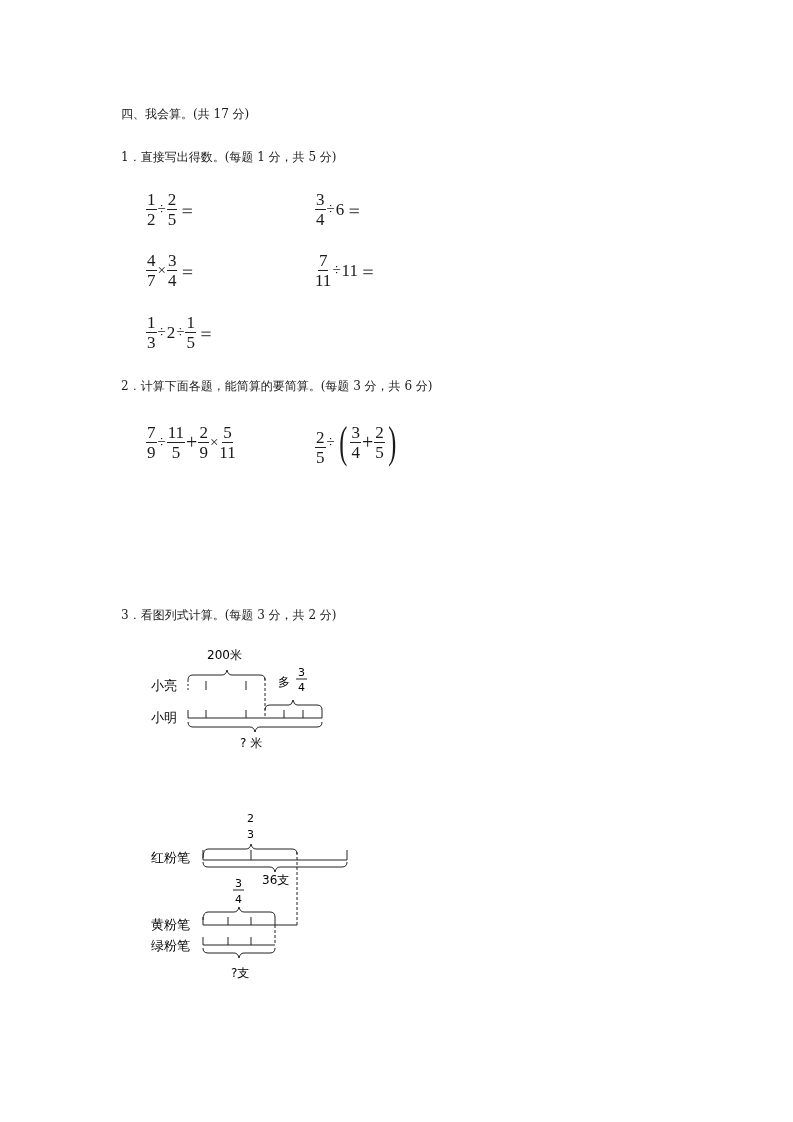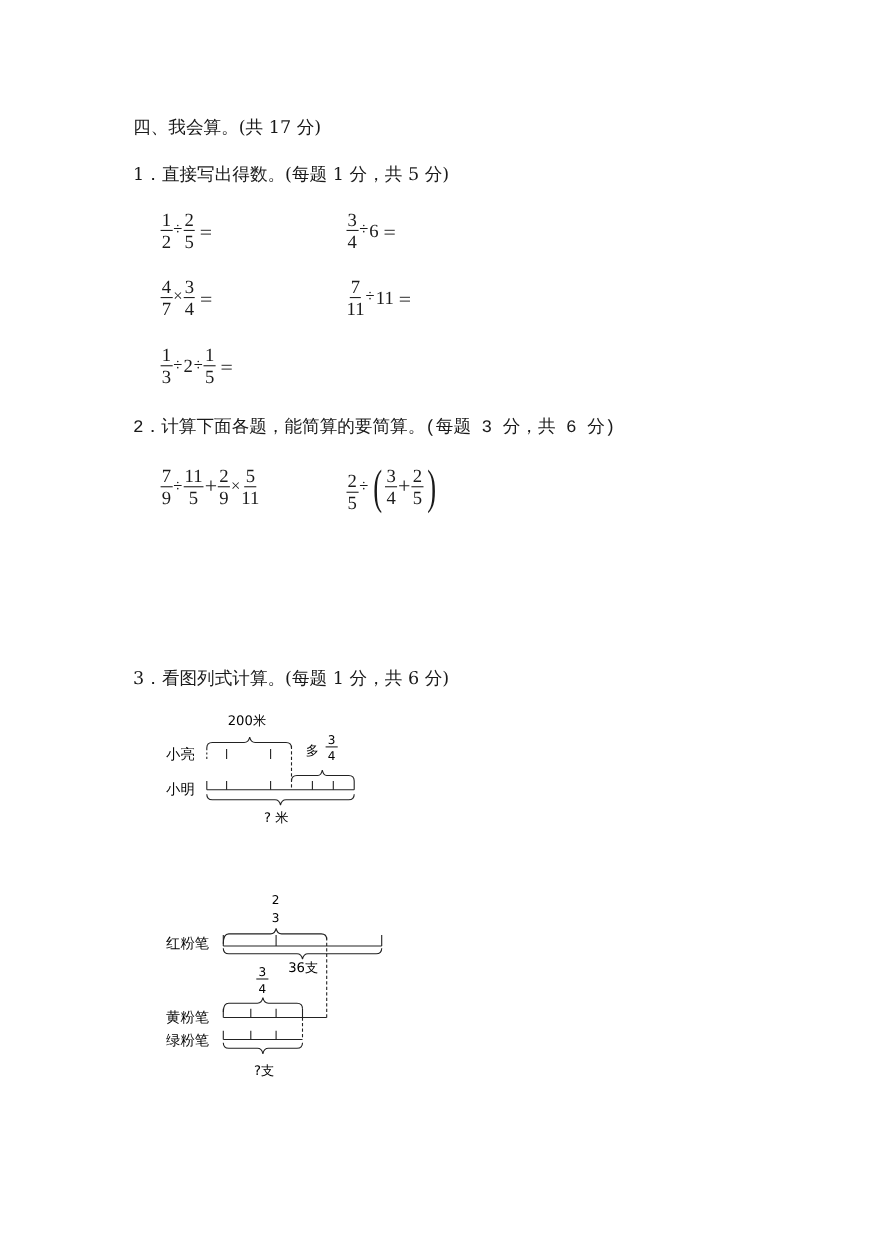--- a/index.html
+++ b/index.html
@@ -1,18 +1,18 @@
 <!DOCTYPE html>
 <html><head>
 <meta charset="utf-8">
 <style>
   html, body { margin: 0; padding: 0; background: #ffffff; }
   body { width: 793px; height: 1122px; position: relative; overflow: hidden;
          font-family: "DejaVu Serif", "Liberation Serif", serif; color: #1a1a1a; }
-  .line { position: absolute; font-size: 16px; white-space: nowrap; }
+  .line { position: absolute; font-size: 12px; white-space: nowrap; }
   .frac { display: inline-flex; flex-direction: column; align-items: center; vertical-align: middle;
           font-family: "Liberation Serif", serif; font-size: 17px; line-height: 19px; }
   .frac .num { border-bottom: 1px solid #222; padding: 0 1px; }
   .expr { position: absolute; display: flex; align-items: center; font-family: "Liberation Serif", serif; font-size: 17px; }
   .op { margin: 0 1px; font-size: 15px; }
   .eq { color: #555; margin-left: 1px; font-size: 18px; }
   .bracket { font-size: 44px; font-weight: 300; line-height: 44px; transform: scaleX(0.55); display: inline-block; }
   svg text { font-family: "DejaVu Sans", sans-serif; }
 </style>
 </head>
@@ -76,21 +76,21 @@
   <span class="op">÷</span>
   <span>2</span>
   <span class="op">÷</span>
   <span class="frac">
       <span class="num">1</span>
       <span>5</span>
     </span>
   <span class="eq">＝</span>
 </div>
 
-<div class="line" style="left:121px; top:378px;font-family:Liberation Mono, monospace;">2．计算下面各题，能简算的要简算。(每题 3 分，共 6 分)</div>
+<div class="line" style="left:121px; top:378px;">2．计算下面各题，能简算的要简算。(每题 3 分，共 6 分)</div>
 
 <div class="expr" style="left:146px; top:423px;">
   <span class="frac">
       <span class="num">7</span>
       <span>9</span>
     </span>
   <span class="op">÷</span>
   <span class="frac">
       <span class="num">11</span>
       <span>5</span>
@@ -119,21 +119,21 @@
       <span>4</span>
     </span>
   <span class="op" style="font-size:20px;">+</span>
   <span class="frac">
       <span class="num">2</span>
       <span>5</span>
     </span>
   <span class="bracket">)</span>
 </div>
 
-<div class="line" style="left:121px; top:607px;">3．看图列式计算。(每题 1 分，共 6 分)</div>
+<div class="line" style="left:121px; top:607px;">3．看图列式计算。(每题 3 分，共 2 分)</div>
 
 <svg style="position:absolute; left:0; top:0;" width="793" height="1122" viewBox="0 0 793 1122">
   <g stroke="#222" stroke-width="1" fill="none">
 
     <path d="M188 680 Q188 675 193 675 L222 675 Q226 675 227 670 Q228 675 232 675 L260 675 Q265 675 265 680"></path>
 
     <line x1="188" y1="680" x2="188" y2="692" stroke-dasharray="2,2"></line>
     <line x1="206" y1="681" x2="206" y2="690"></line>
     <line x1="246" y1="681" x2="246" y2="690"></line>
 

